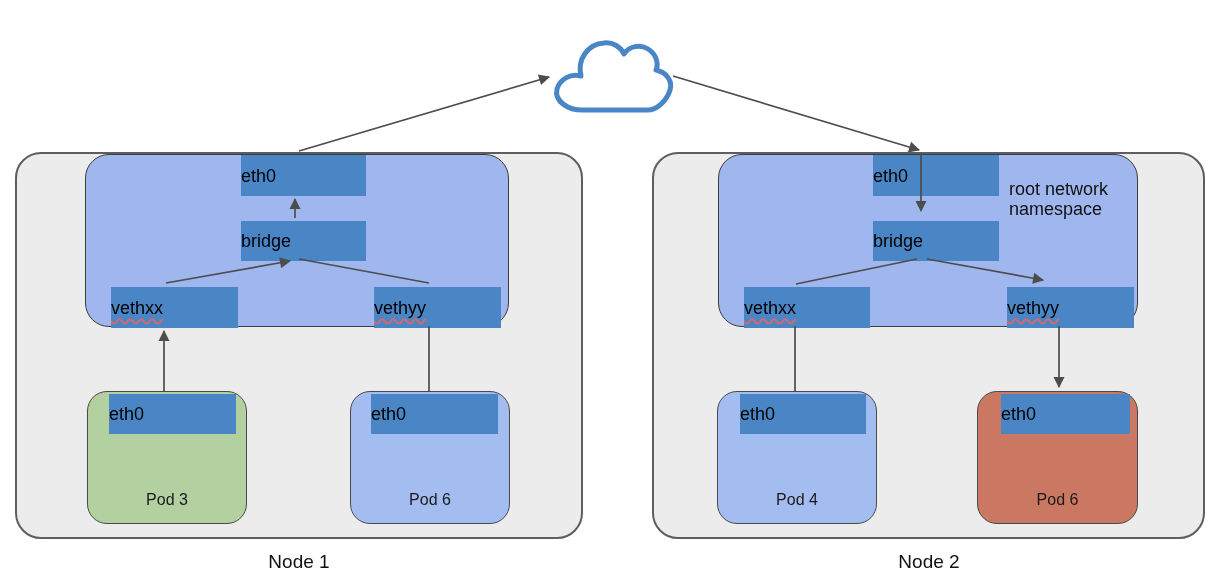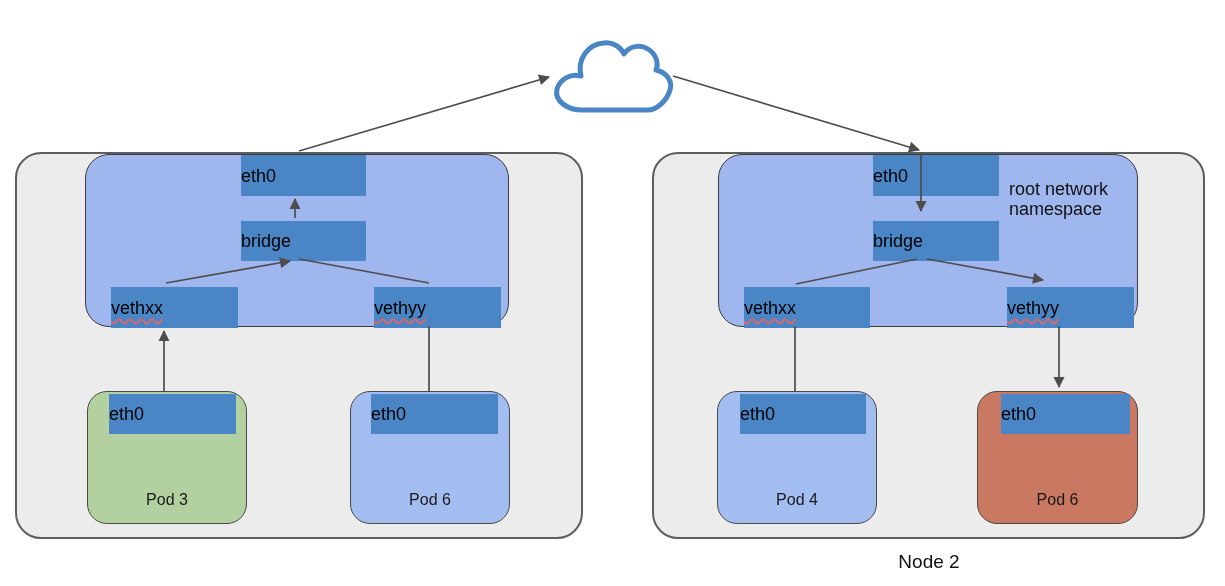--- a/index.html
+++ b/index.html
@@ -83,20 +83,21 @@
     </div>
 
     <div class="pod pod-red" style="left:323px;top:237px;width:161px;height:133px;">
       <div class="bluebox" style="left:16px;top:2px;width:129px;height:40px;">
         <span>eth0</span>
       </div>
       <div class="pod-label">Pod 6</div>
     </div>
   </div>
 
+  <div class="node-label" style="left:224px;top:551px;">Node 1</div>
   <div class="node-label" style="left:854px;top:551px;text-align:center;">Node 2</div>
 
   <svg id="overlay" viewBox="0 0 1225 586">
     <defs>
       <marker id="ah" viewBox="0 0 10 10" refX="9" refY="5" markerWidth="8.5" markerHeight="6.5" orient="auto-start-reverse">
         <path d="M0,0 L10,5 L0,10 z" fill="#4d4d4d"></path>
       </marker>
     </defs>
 
     <path d="M 585 110

